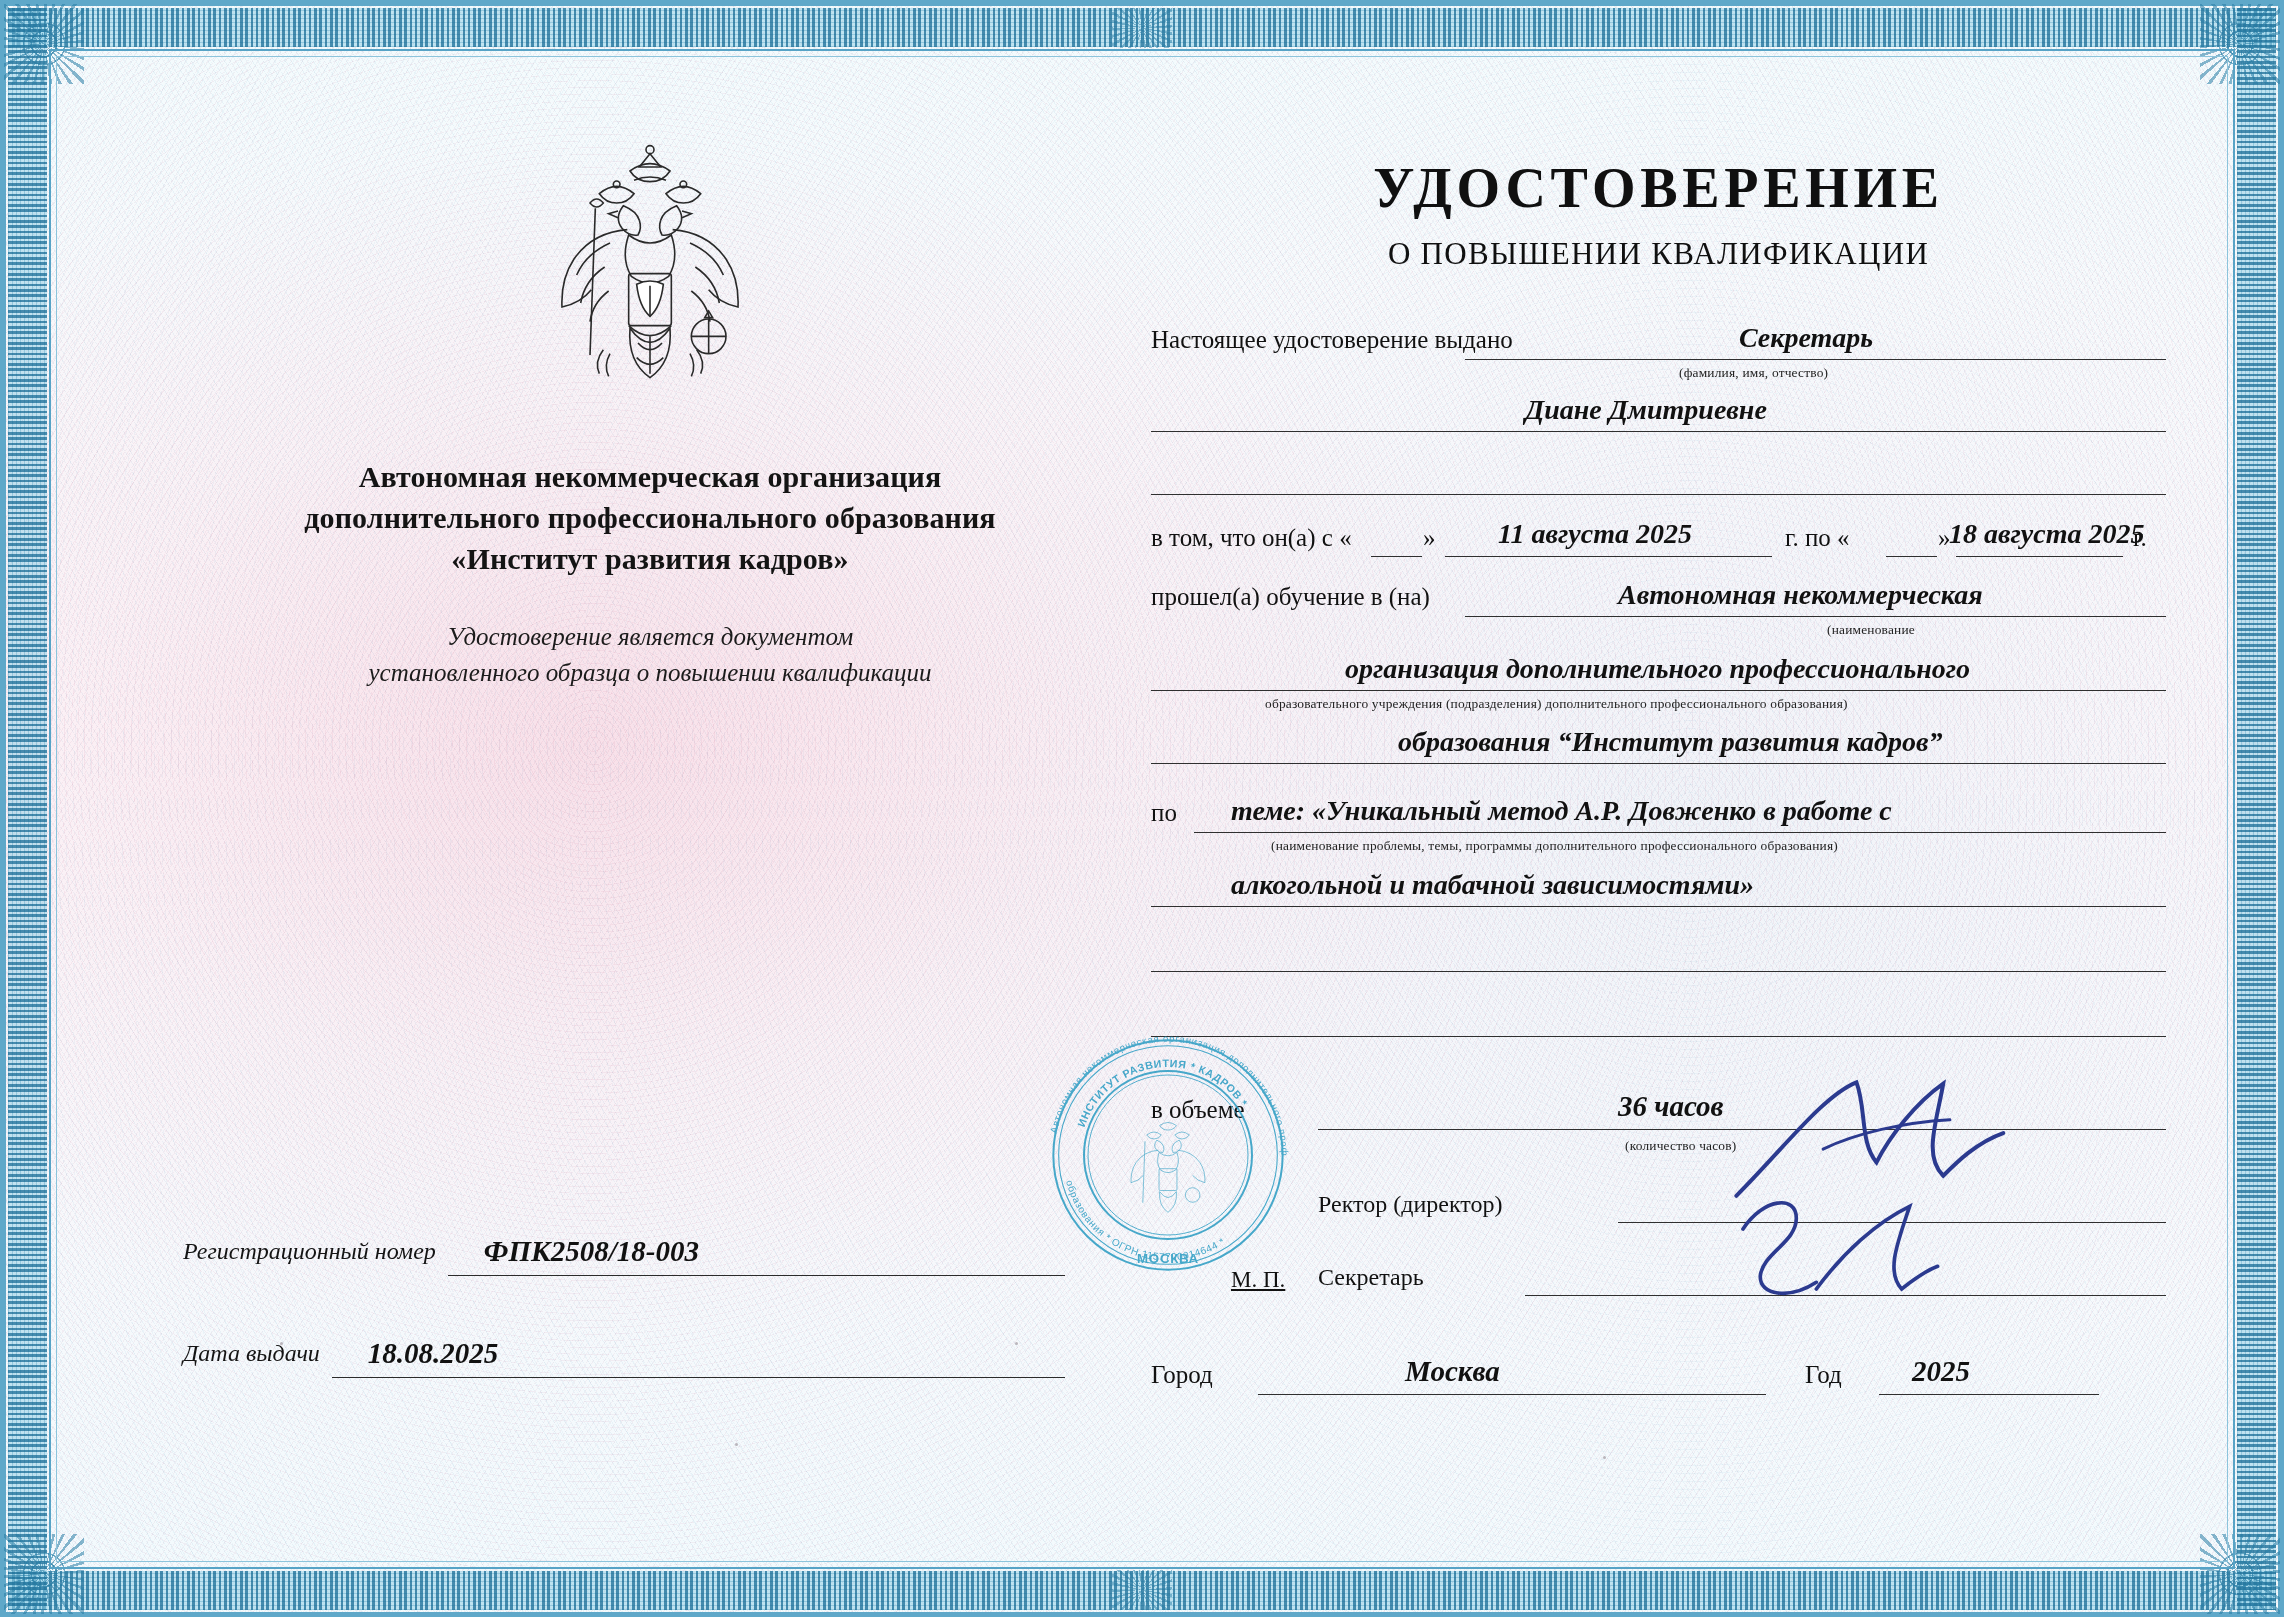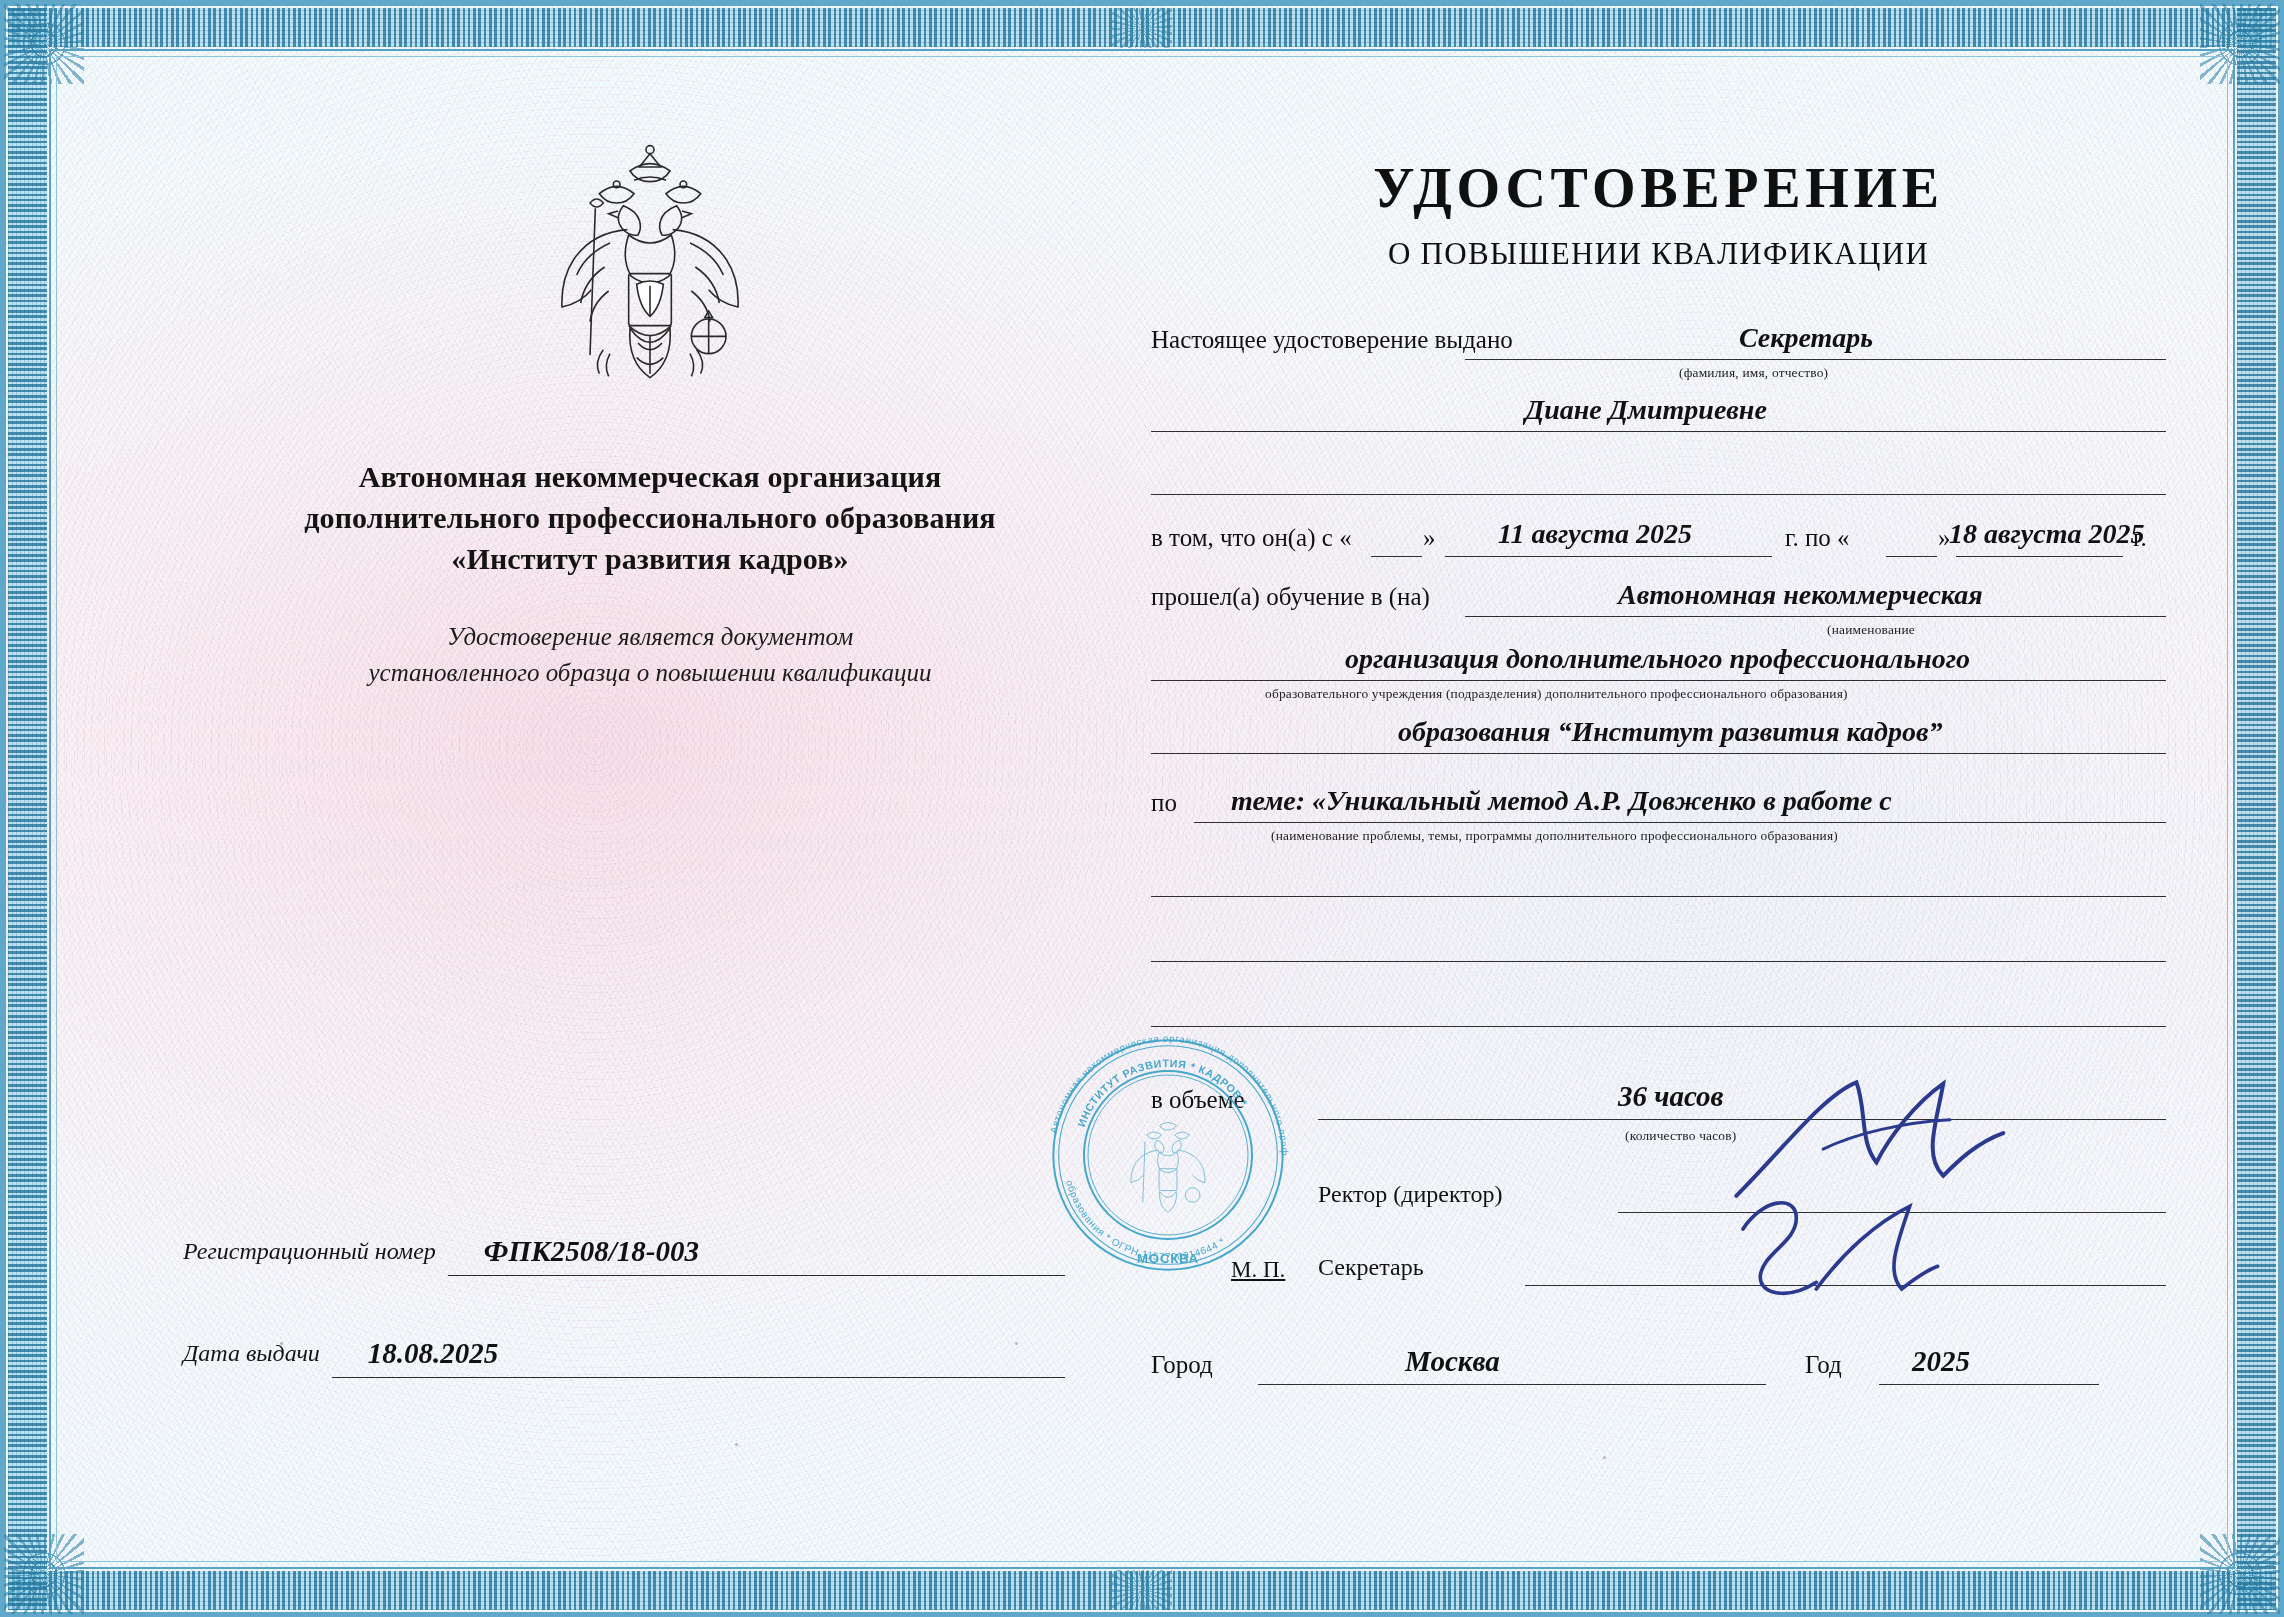--- a/index.html
+++ b/index.html
@@ -339,40 +339,41 @@
         <div class="t" style="left:982px">г.</div>
       </div>
 
       <div class="ln" style="margin-top:10.7px">
         <div class="rule short-l" style="left:314px"></div>
         <div class="lbl">прошел(а)  обучение  в  (на)</div>
         <div class="val" style="left:467px">Автономная некоммерческая</div>
         <div class="caption" style="left:676px;bottom:-12px">(наименование</div>
       </div>
 
-      <div class="ln" style="margin-top:15px">
+      <div class="ln" style="margin-top:25px">
         <div class="rule"></div>
         <div class="val" style="left:194px">организация дополнительного профессионального</div>
         <div class="caption" style="left:114px;bottom:-12px">образовательного  учреждения  (подразделения)  дополнительного  профессионального  образования)</div>
       </div>
 
       <div class="ln" style="margin-top:24px">
         <div class="rule"></div>
         <div class="val" style="left:247px">образования “Институт развития кадров”</div>
       </div>
 
       <div class="ln" style="margin-top:20px">
         <div class="rule short-po"></div>
         <div class="lbl">по</div>
         <div class="val" style="left:80px">теме: «Уникальный метод А.Р. Довженко в работе с</div>
         <div class="caption" style="left:120px;bottom:-12px">(наименование проблемы,  темы,  программы  дополнительного  профессионального  образования)</div>
       </div>
 
       <div class="ln" style="margin-top:25px">
         <div class="rule"></div>
+        <div class="val" style="left:80px">алкогольной и табачной зависимостями»</div>
       </div>
 
       <div class="ln" style="margin-top:16px">
         <div class="rule"></div>
       </div>
       <div class="ln" style="margin-top:16px">
         <div class="rule"></div>
       </div>
 
       <div class="bottom-zone">

